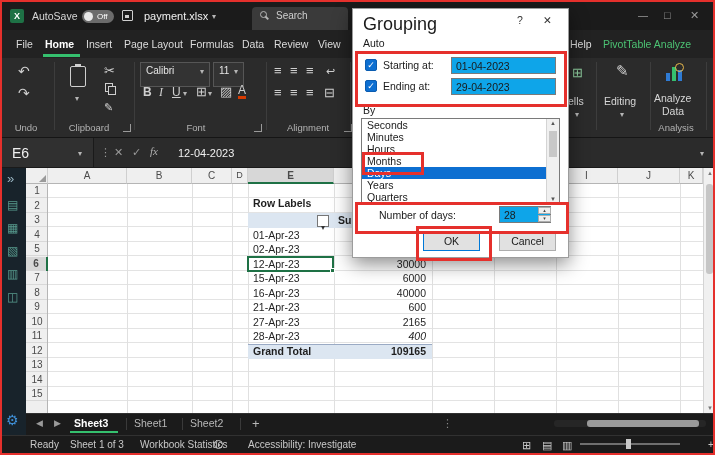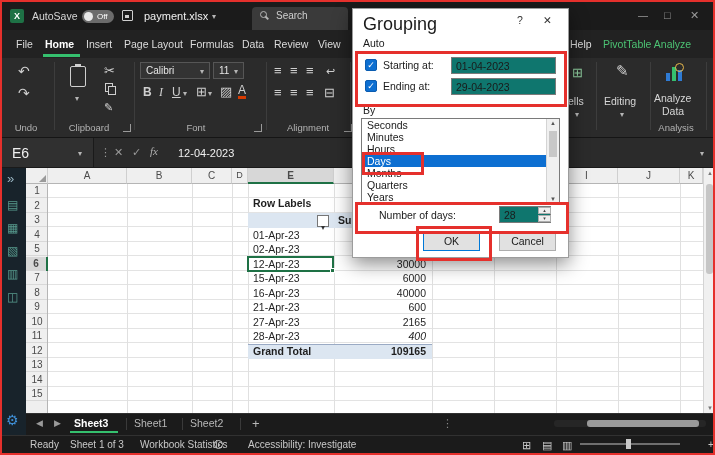--- a/index.html
+++ b/index.html
@@ -12,21 +12,21 @@
   .ribbon{left:0;top:56px;width:711px;height:80px;background:#2b2b2b;border-bottom:1px solid #151515;box-sizing:border-box;}
   .fbar{left:0;top:136px;width:711px;height:30px;background:#2b2b2b;border-bottom:1px solid #1a1a1a;box-sizing:border-box;}
   .txt{color:#d6d6d6;font-size:10.5px;line-height:14px;white-space:nowrap;}
   .tab{color:#dcdcdc;font-size:10.5px;line-height:20px;}
   .ico{color:#cfcfcf;font-size:13px;line-height:14px;}
   .mut{color:#9a9a9a;}
   .grn{color:#4cc273;}
   .glabel{font-size:9.5px;color:#b3b3b3;text-align:center;}
   .vd{top:60px;height:68px;width:1px;background:#3d3d3d;}
   .lnch{width:7px;height:7px;border-right:1px solid #9a9a9a;border-bottom:1px solid #9a9a9a;}
-  .combo{height:17px;background:#333;border:1px solid #565656;color:#e6e6e6;font-size:10px;line-height:15px;
+  .combo{height:25px;background:#333;border:1px solid #565656;color:#e6e6e6;font-size:10px;line-height:15px;
          padding:0 12px 0 5px;box-sizing:border-box;}
   .chev{font-size:8px;color:#b5b5b5;line-height:10px;}
   
   .ch{top:166px;height:16px;line-height:15px;text-align:center;font-size:10px;color:#4a4a4a;background:#efefef;
       border-right:1px solid #cfcfcf;border-bottom:1px solid #b5b5b5;box-sizing:border-box;}
   .ch.sel{background:#d7d7d7;border-bottom:2px solid #1e7145;font-weight:bold;}
   .gridbg{left:46px;top:182px;width:655px;height:229px;
           background:repeating-linear-gradient(to bottom,#fff 0 13.5px,#e3e3e3 13.5px 14.5px);}
   .rowheads{left:24px;top:182px;width:22px;height:229px;border-right:1px solid #b5b5b5;box-sizing:border-box;
           background:repeating-linear-gradient(to bottom,#efefef 0 13.5px,#d8d8d8 13.5px 14.5px);}
@@ -42,21 +42,21 @@
   .sbi{left:5px;font-size:12px;color:#579a8d;line-height:14px;}
   
   .sheetbar{left:24px;top:411px;width:687px;height:22px;background:#1b1b1b;border-top:1px solid #313131;box-sizing:border-box;}
   .statusbar{left:0;top:433px;width:711px;height:18px;background:#1b1b1b;border-top:1px solid #313131;box-sizing:border-box;}
   .st{font-size:10px;color:#c9c9c9;line-height:16px;white-space:nowrap;padding-left:20px;}
   .sheettab{top:411px;height:20px;line-height:20px;font-size:10.5px;color:#b8b8b8;}
   
   .dialog{left:350px;top:6px;width:215px;height:248px;background:#fff;border:1px solid #9c9c9c;
           box-shadow:0 6px 18px rgba(0,0,0,.45);z-index:40;}
   .d{font-size:10.5px;color:#1a1a1a;white-space:nowrap;}
-  .dinput{border:1px solid #7a7a7a;background:#0f766e;height:17px;line-height:17px;font-size:10.5px;color:#1a1a1a;
+  .dinput{border:1px solid #7a7a7a;background:#0ea5e9;height:17px;line-height:17px;font-size:10.5px;color:#1a1a1a;
           padding-left:4px;box-sizing:border-box;}
   .cb{width:12px;height:12px;background:#0d6fd1;border:1px solid #0a5cb0;border-radius:2px;box-sizing:border-box;
       color:#fff;font-size:9px;line-height:10px;text-align:center;}
   .ditem{height:12px;line-height:12px;font-size:10.5px;color:#1a1a1a;padding-left:5px;}
   .ditem.sel{background:#0d6fd1;color:#fff;}
   .dbtn{height:19px;line-height:17px;text-align:center;font-size:10.5px;color:#1a1a1a;background:#e1e1e1;
         border:1px solid #adadad;box-sizing:border-box;}
   .dbtn.def{border:1px solid #0078d7;}
   .redbox{border:3px solid #e5302c;z-index:45;}
   .spinbtn{width:13px;height:7px;background:#efefef;border:1px solid #adadad;box-sizing:border-box;
@@ -326,24 +326,24 @@
     <div class="a cb" style="left:12px;top:71px;"><span>✓</span></div>
     <span class="a d" style="left:30px;top:71px;">Ending at:</span>
     <div class="a dinput" style="left:98px;top:69px;width:105px;">29-04-2023</div>
 
     <span class="a d" style="left:10px;top:95px;">By</span>
 
     <div class="a" style="left:8px;top:109px;width:199px;height:86px;border:1px solid #7a7a7a;box-sizing:border-box;background:#fff;">
       <div class="ditem">Seconds</div>
       <div class="ditem">Minutes</div>
       <div class="ditem">Hours</div>
+      <div class="ditem">Months</div>
       <div class="ditem sel">Days</div>
-      <div class="ditem">Months</div>
+      <div class="ditem">Years</div>
       <div class="ditem">Quarters</div>
-      <div class="ditem">Years</div>
       <div class="a scrollbar" style="right:0;top:0;width:13px;height:84px;">
         <span class="a" style="left:3px;top:1px;font-size:6px;color:#555;">▲</span>
         <div class="a" style="left:2px;top:12px;width:8px;height:26px;background:#c8c8c8;"></div>
         <span class="a" style="left:3px;bottom:1px;font-size:6px;color:#555;">▼</span>
       </div>
     </div>
 
     <span class="a d" style="left:26px;top:200px;">Number of days:</span>
     <div class="a dinput" style="left:146px;top:197px;width:52px;">28</div>
     <div class="a" style="left:185px;top:198px;width:13px;height:15px;">

